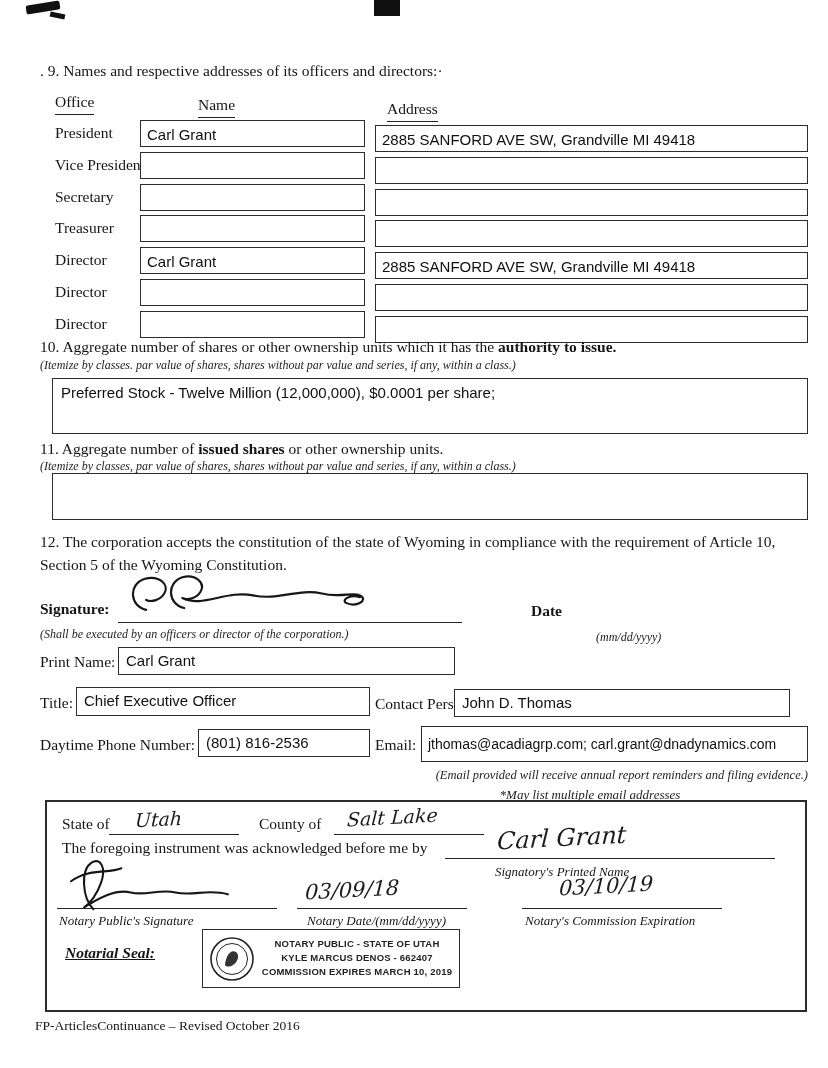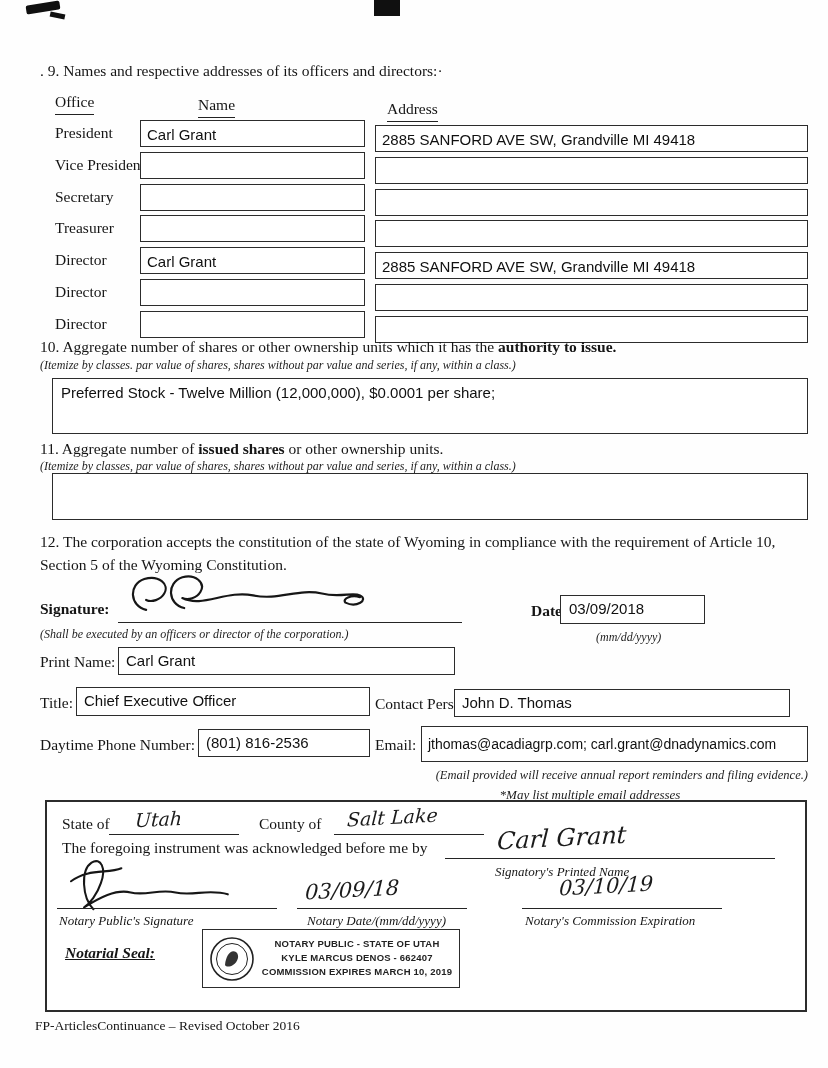--- a/index.html
+++ b/index.html
@@ -130,23 +130,20 @@
   <div class="abs" style="left:40px; top:530px; width:750px; font-size:15.5px; line-height:23px;">12. The corporation accepts the constitution of the state of Wyoming in compliance with the requirement of Article 10, Section 5 of the Wyoming Constitution.</div>
 
   <div class="abs lbl b" style="left:40px; top:600px;">Signature:</div>
   <div class="uline" style="left:118px; top:622px; width:344px;"></div>
   <svg class="sig-svg" style="left:118px; top:570px;" width="310" height="58" viewBox="0 0 340 64">
     <path d="M30 44 C12 40 10 16 28 10 C44 5 56 16 50 26 C46 33 36 36 30 33 M72 42 C54 38 52 14 70 8 C84 4 96 14 90 24 C86 31 76 34 70 31 M70 31 C92 42 118 22 148 28 C176 34 198 20 224 26 C244 31 258 24 266 28 C276 33 262 42 250 36 C246 32 256 27 266 30" stroke="#161616" stroke-width="2.4" fill="none" stroke-linecap="round" stroke-linejoin="round"></path>
   </svg>
   <div class="abs note" style="left:40px; top:627px;">(Shall be executed by an officers or director of the corporation.)</div>
 
   <div class="abs lbl b" style="left:531px; top:602px;">Date</div>
-  <div class="box" style="left:560px; top:595px; width:145px; height:29px;">
-    <span class="fill" style="display:block; padding:4px 8px 0;">03/09/2018</span>
-  </div>
   <div class="abs note" style="left:596px; top:630px;">(mm/dd/yyyy)</div>
 
   <div class="abs lbl" style="left:40px; top:653px;">Print Name:</div>
   <div class="box" style="left:118px; top:647px; width:337px; height:28px;">
     <span class="fill" style="display:block; padding:4px 7px 0;">Carl Grant</span>
   </div>
 
   <div class="abs lbl" style="left:40px; top:694px;">Title:</div>
   <div class="box" style="left:76px; top:687px; width:294px; height:29px;">
     <span class="fill" style="display:block; padding:4px 7px 0;">Chief Executive Officer</span>

